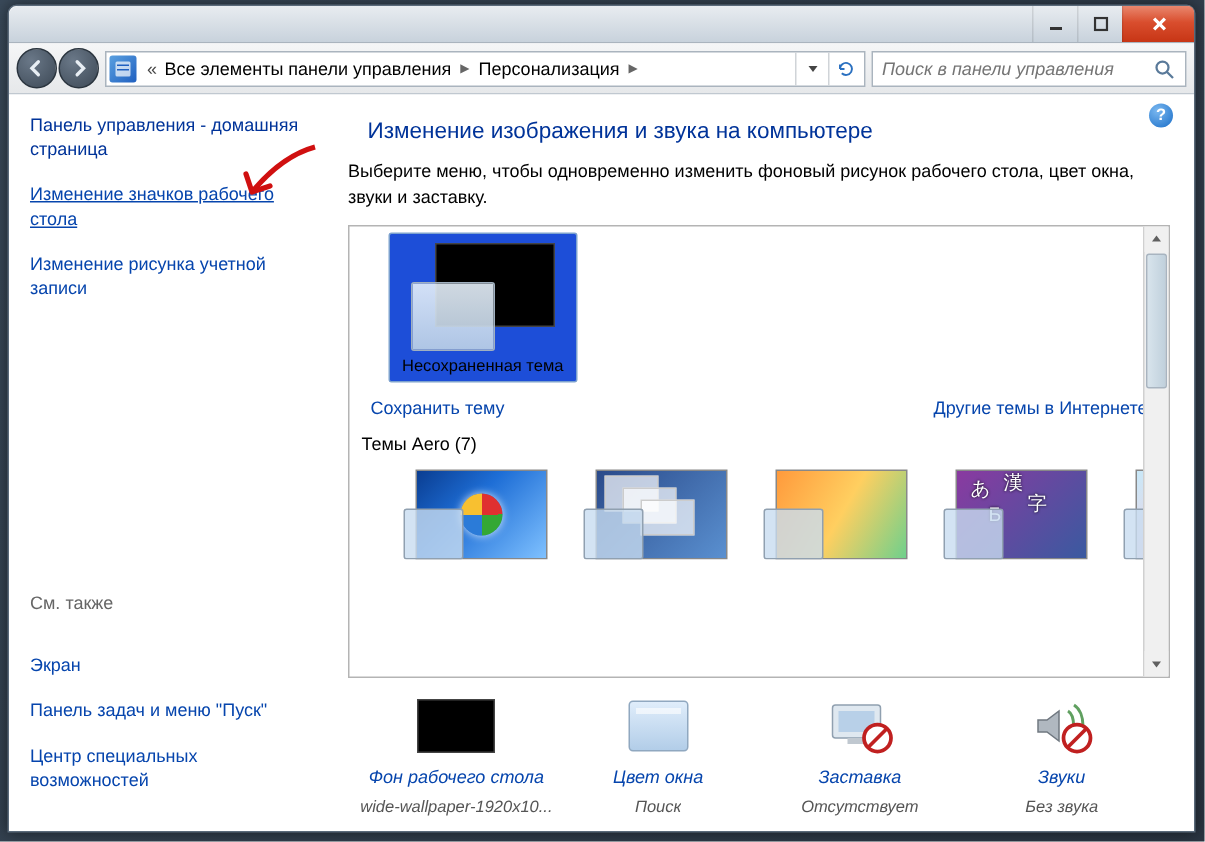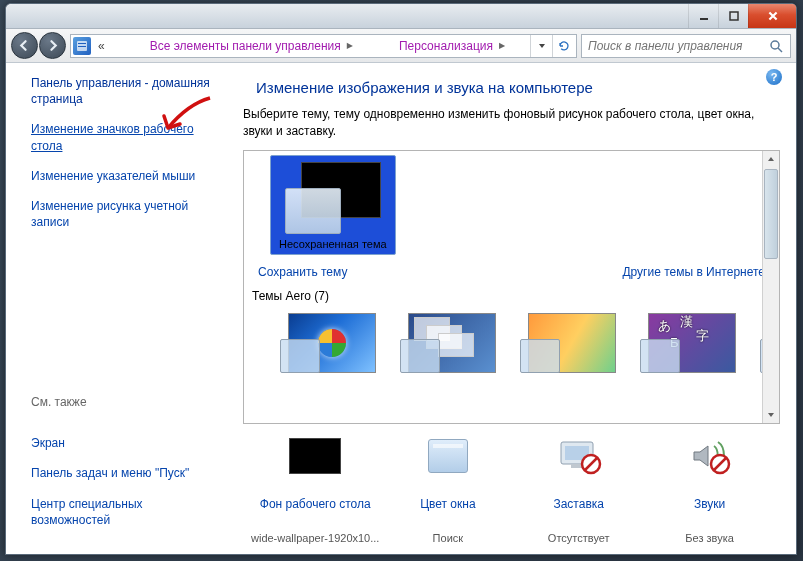--- a/index.html
+++ b/index.html
@@ -9,29 +9,29 @@
 .win-btn { width: 30px; display: flex; align-items: center; justify-content: center; border-left: 1px solid rgba(0,0,0,0.1); cursor: pointer; }
 .win-btn.min svg, .win-btn.max svg { width: 10px; height: 10px; }
 .win-btn.close { width: 48px; background: linear-gradient(to bottom, #e9876e 0%, #d94e2e 45%, #c73515 100%); border-radius: 0 4px 0 0; }
 .navbar { height: 34px; background: linear-gradient(to bottom, #f5f6f7, #e6e8ea); border-bottom: 1px solid #c0c8d0; display: flex; align-items: center; padding: 3px 5px; gap: 4px; }
 .nav-btns { display: flex; gap: 1px; }
 .nav-btn { width: 27px; height: 27px; border-radius: 50%; background: radial-gradient(circle at 35% 30%, #6a7888, #3d4956); border: 1px solid #2a343e; display: flex; align-items: center; justify-content: center; cursor: pointer; }
 .nav-btn svg { width: 13px; height: 13px; }
 .addr-bar { flex: 1; height: 24px; background: #fff; border: 1px solid #aab4be; display: flex; align-items: center; padding: 0 2px; }
 .addr-icon { width: 18px; height: 18px; background: linear-gradient(135deg,#5aa0e0,#2060c0); border-radius: 2px; margin-right: 4px; display: flex; align-items: center; justify-content: center; }
 .addr-icon svg { width: 12px; height: 12px; }
-.crumb { padding: 0 2px; color: #a21caf; cursor: pointer; margin-left: 40px; }
+.crumb { padding: 0 2px; color: #000000; cursor: pointer; }
 .crumb-sep { padding: 0 4px; color: #666; font-size: 8px; }
 .chev { padding: 0 3px; color: #444; }
 .addr-end { display: flex; }
 .addr-btn { width: 22px; height: 22px; display: flex; align-items: center; justify-content: center; cursor: pointer; border-left: 1px solid #d0d4d8; }
 .search-box { width: 210px; height: 24px; background: #fff; border: 1px solid #aab4be; display: flex; align-items: center; padding: 0 6px; }
 .search-input { flex: 1; border: none; outline: none; font-size: 12px; font-style: italic; color: #888; }
 .search-icn { width: 16px; height: 16px; }
-.content { flex: 1; display: flex; min-height: 0; padding-left: 11px; }
+.content { flex: 1; display: flex; min-height: 0; }
 .sidebar { width: 218px; background: #fff; padding: 12px 14px; display: flex; flex-direction: column; }
 .sb-home { color: #003399; font-size: 12px; margin-bottom: 14px; line-height: 1.35; }
 .sb-link { color: #0645ad; text-decoration: none; font-size: 12px; margin-bottom: 14px; line-height: 1.35; cursor: pointer; display: block; }
 .sb-link.active { text-decoration: underline; }
 .sb-spacer { flex: 1; }
 .sb-see-also { color: #666; font-size: 12px; margin-bottom: 26px; }
 .main { flex: 1; background: #fff; display: flex; flex-direction: column; position: relative; padding: 8px 16px 8px 8px; min-width: 0; }
 .help-icon { position: absolute; top: 6px; right: 14px; width: 16px; height: 16px; border-radius: 50%; background: radial-gradient(circle at 35% 30%, #7ab8f0, #1a6ec8); color: #fff; font-size: 11px; font-weight: bold; display: flex; align-items: center; justify-content: center; cursor: pointer; }
 .main-title { color: #003399; font-size: 15px; font-weight: normal; margin: 8px 0 10px 13px; }
 .main-sub { font-size: 12px; color: #000; margin-bottom: 10px; line-height: 1.4; }
@@ -56,21 +56,21 @@
 .aero2 .ins { position:absolute; background:rgba(255,255,255,0.7); border:1px solid #ccc; }
 .aero3 .bg { background: linear-gradient(120deg,#ff9a3c,#ffcf60,#6fd08c); }
 .aero4 .bg { background: linear-gradient(135deg,#8a3aa0 0%,#3a5aa0 100%); }
 .aero4 .ch { position:absolute; font-size:13px; color:#fff; text-shadow:0 0 2px #000; }
 .aero5 .bg { background: linear-gradient(135deg,#c8e8f8,#f0d0e0,#d0f0d0); }
 .scrollbar-v { position: absolute; top: 0; right: 0; width: 17px; bottom: 0; background: #f0f0f0; border-left: 1px solid #d0d0d0; display: flex; flex-direction: column; }
 .sb-arrow { height: 17px; background: #f0f0f0; display: flex; align-items: center; justify-content: center; cursor: pointer; }
 .sb-thumb { flex: 0 0 90px; background: linear-gradient(to right,#d8e4ec,#c0d0dc); border: 1px solid #a8b4c0; border-radius: 2px; margin: 1px; cursor: pointer; }
 .sb-track { flex: 1; }
 .bottom-row { display: flex; gap: 6px; padding: 12px 8px 2px 8px; }
-.bpanel { flex: 1; display: flex; flex-direction: column; align-items: center; gap: 21px; }
+.bpanel { flex: 1; display: flex; flex-direction: column; align-items: center; gap: 7px; font-style: italic; }
 .bicon { width: 56px; height: 40px; display: flex; align-items: center; justify-content: center; }
 .blink { color: #0645ad; font-size: 12px; cursor: pointer; }
 .bval { color: #555; font-size: 11px; max-width: 130px; white-space: nowrap; overflow: hidden; text-overflow: ellipsis; }
 .arrow-annot { position: absolute; left: 158px; top: 94px; pointer-events: none; }
 .arrow-annot svg { width: 60px; height: 44px; }
 </style>
 </head>
 <body>
 
 <div class="window">
@@ -140,33 +140,32 @@
           <path d="M10 10L14 14" stroke="#5a7a9a" stroke-width="1.5"></path>
         </svg>
     </div>
   </div>
 
   <div class="content">
 
     <div class="sidebar">
       <div class="sb-home">Панель управления - домашняя страница</div>
       <a class="sb-link active">Изменение значков рабочего стола</a>
-      <a class="sb-link">Изменение указателей мыши</a>
       <a class="sb-link">Изменение рисунка учетной записи</a>
       <div class="sb-spacer"></div>
       <div class="sb-see-also">См. также</div>
       <a class="sb-link">Экран</a>
       <a class="sb-link">Панель задач и меню "Пуск"</a>
       <a class="sb-link">Центр специальных возможностей</a>
     </div>
 
     <div class="main">
       <div class="help-icon">?</div>
       <div class="main-title">Изменение изображения и звука на компьютере</div>
-      <div class="main-sub">Выберите тему, тему одновременно изменить фоновый рисунок рабочего стола, цвет окна, звуки и заставку.</div>
+      <div class="main-sub">Выберите меню, чтобы одновременно изменить фоновый рисунок рабочего стола, цвет окна, звуки и заставку.</div>
 
       <div class="themes-panel">
 
         <div class="theme-row">
           <div class="theme-tile selected">
             <div class="theme-thumb">
               <div class="back"></div>
                 <div class="front"></div>
             </div>
             <div class="theme-name">Несохраненная тема</div>

